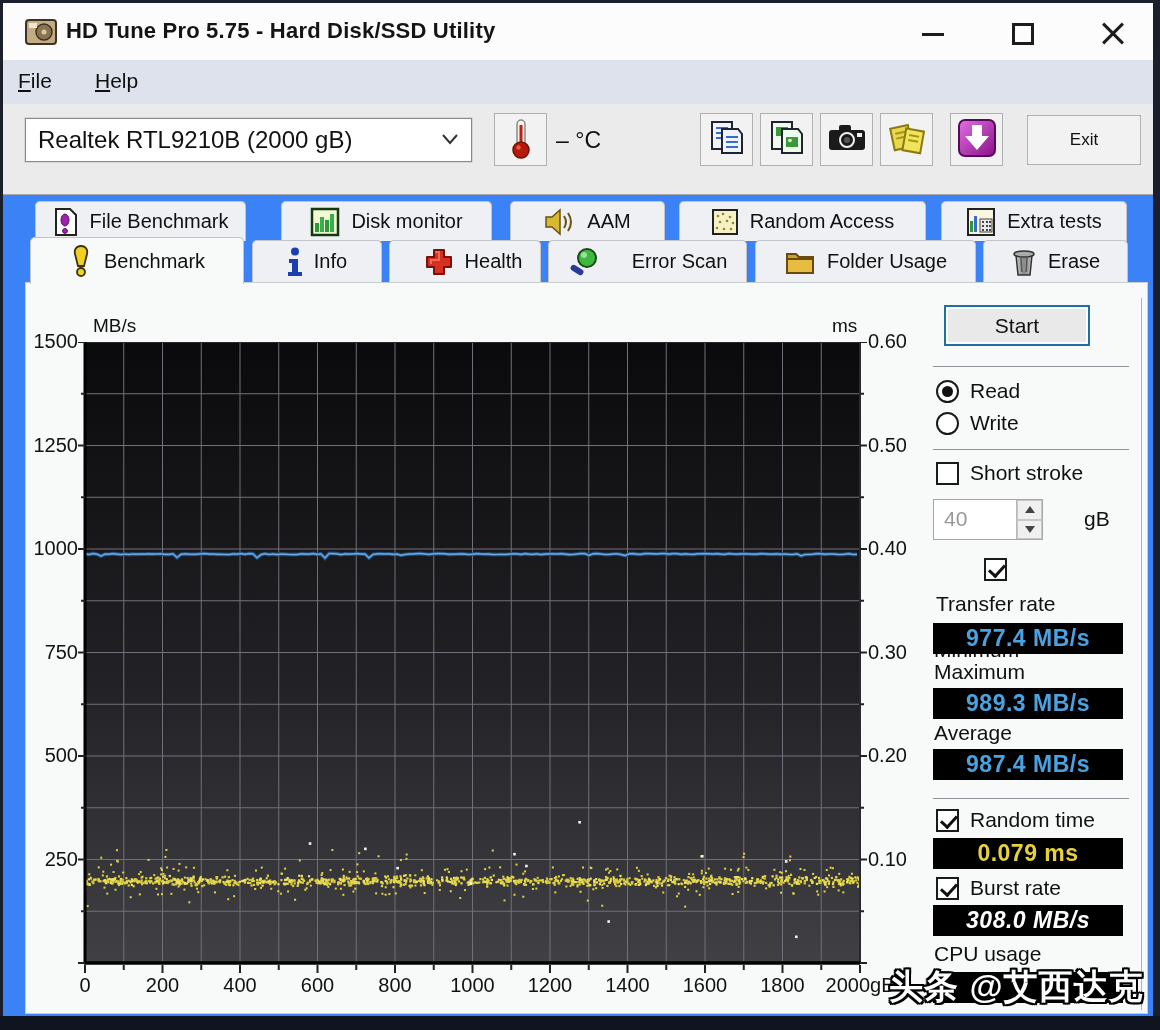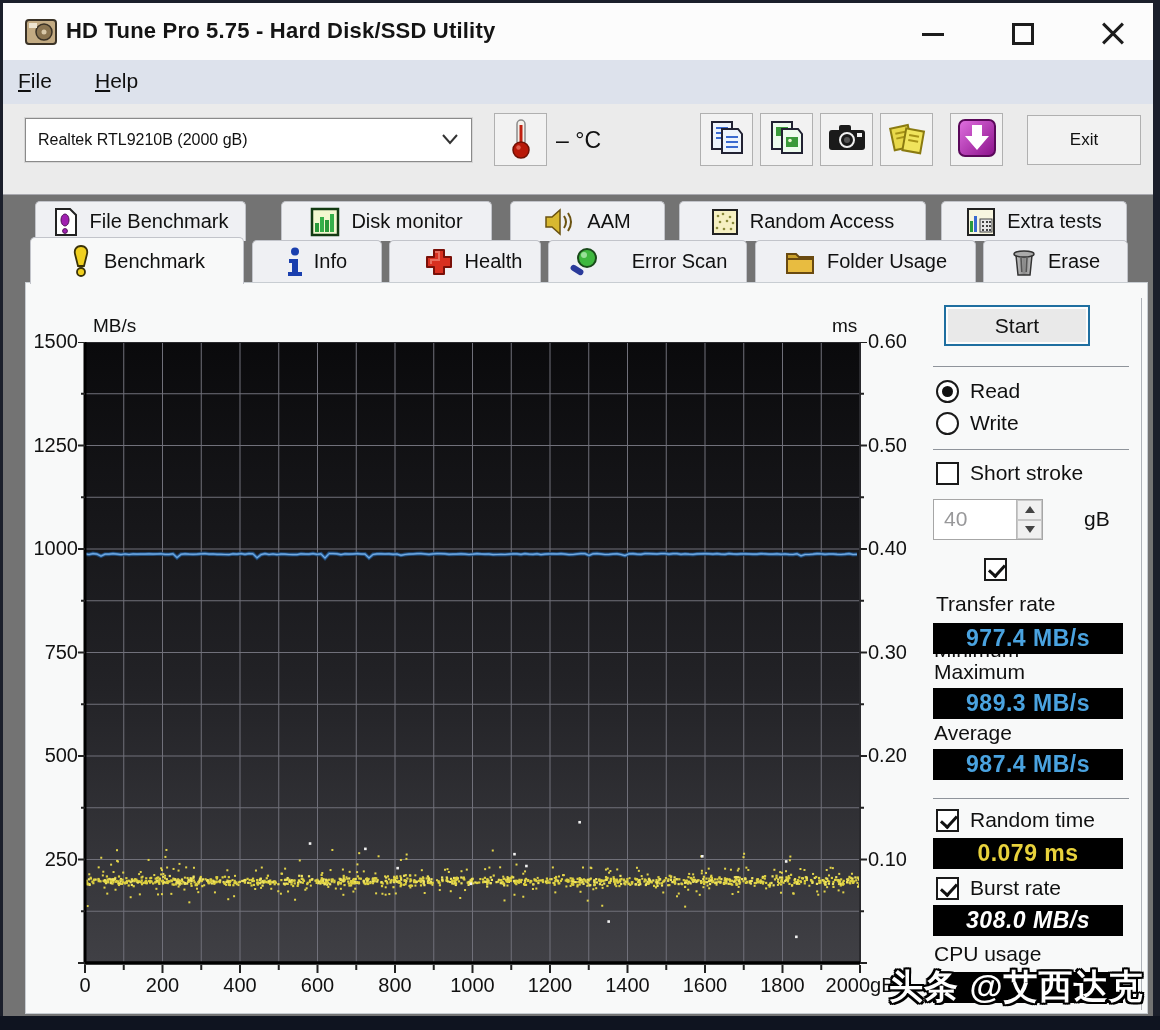--- a/index.html
+++ b/index.html
@@ -1,19 +1,19 @@
 <!DOCTYPE html>
 <html><head>
 <meta charset="utf-8">
 <style>
   * { margin:0; padding:0; box-sizing:border-box; }
   html,body { width:1160px; height:1030px; }
   body { font-family:"Liberation Sans", sans-serif; background:#e7e8ea; position:relative; overflow:hidden; }
   .abs { position:absolute; }
-  .window { position:absolute; left:0; top:0; width:1160px; height:1030px; background:#737373; }
+  .window { position:absolute; left:0; top:0; width:1160px; height:1030px; background:#3b82f6; }
 
   
   .edge { background:#1b1f2b; z-index:50; }
 
   
   .titlebar { left:3px; top:3px; width:1150px; height:57px; background:#fcfcfc; }
   .title-text { left:63px; top:15px; font-size:22px; font-weight:600; color:#141414; letter-spacing:.2px; }
   .winbtn { top:14px; width:46px; height:34px; display:flex; align-items:center; justify-content:center; cursor:default; }
   .min-glyph { width:22px; height:3px; background:#1c1c1c; }
   .max-glyph { width:22px; height:22px; border:3px solid #1c1c1c; }
@@ -22,21 +22,21 @@
   .close-glyph::before { transform:rotate(45deg); } .close-glyph::after { transform:rotate(-45deg); }
 
   
   .menubar { left:3px; top:60px; width:1150px; height:44px; background:#dde2ec; }
   .menu-item { top:9px; font-size:21px; color:#101010; cursor:default; }
   .menu-item::first-letter { text-decoration:underline; }
 
   
   .toolbar-bg { left:3px; top:104px; width:1150px; height:91px; background:#ebebeb; border-bottom:1px solid #a8a8ae; }
   .combo { left:25px; top:118px; width:447px; height:44px; background:#fff; border:1px solid #8a8a8a; box-shadow:0 0 0 1px #d6d6d6; display:flex; align-items:center; padding:0 12px; }
-  .combo-text { font-size:16px; color:#111; flex:1; }
+  .combo-text { font-size:24px; color:#111; flex:1; }
   .toolbtn { top:113px; width:53px; height:53px; background:#f2f2f2; border:1px solid #b0b0b0; display:flex; align-items:center; justify-content:center; }
   .temp-text { left:556px; top:127px; font-size:23px; color:#111; }
   .exit-btn { left:1027px; top:115px; width:114px; height:50px; background:#f2f2f2; border:1px solid #b0b0b0; font-size:17px; color:#111; display:flex; align-items:center; justify-content:center; }
 
   
   .tab { border:1px solid #c2c4ca; border-bottom:none; border-radius:5px 5px 0 0; background:#eff0f3; display:flex; align-items:center; justify-content:center; gap:11px; font-size:20px; color:#101010; }
   .tab-r1 { top:201px; height:40px; }
   .tab-r2 { top:240px; height:42px; z-index:2; }
   .tab-active { top:237px; height:47px; background:#f8f9f9; z-index:3; }
   .tab .ic { flex:0 0 auto; display:flex; }

